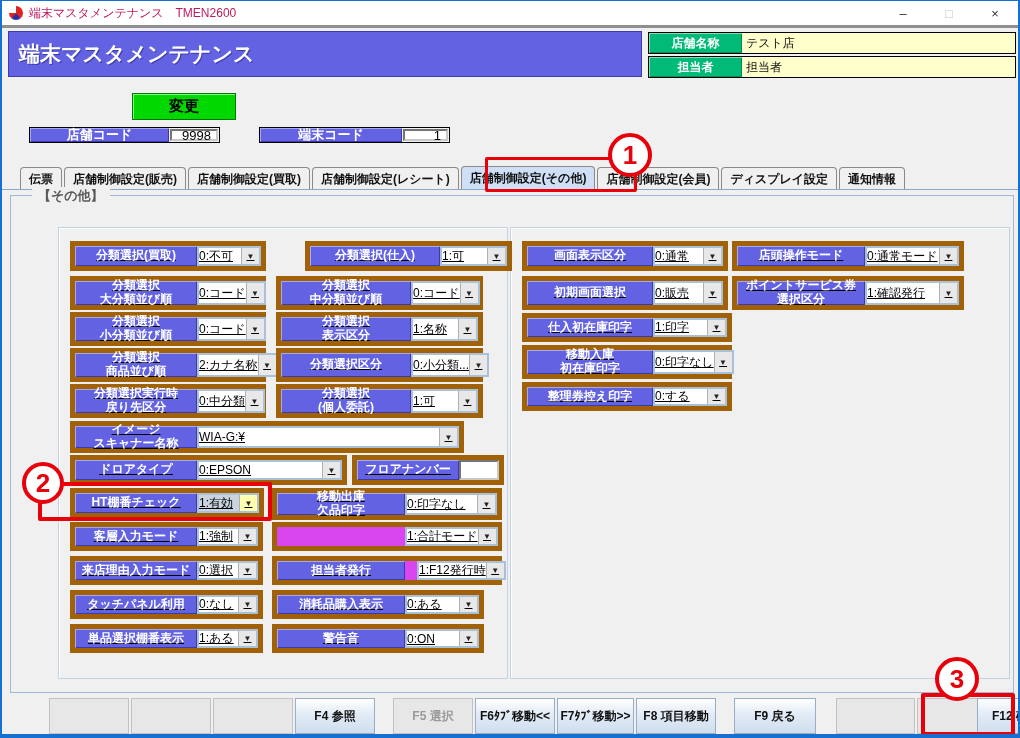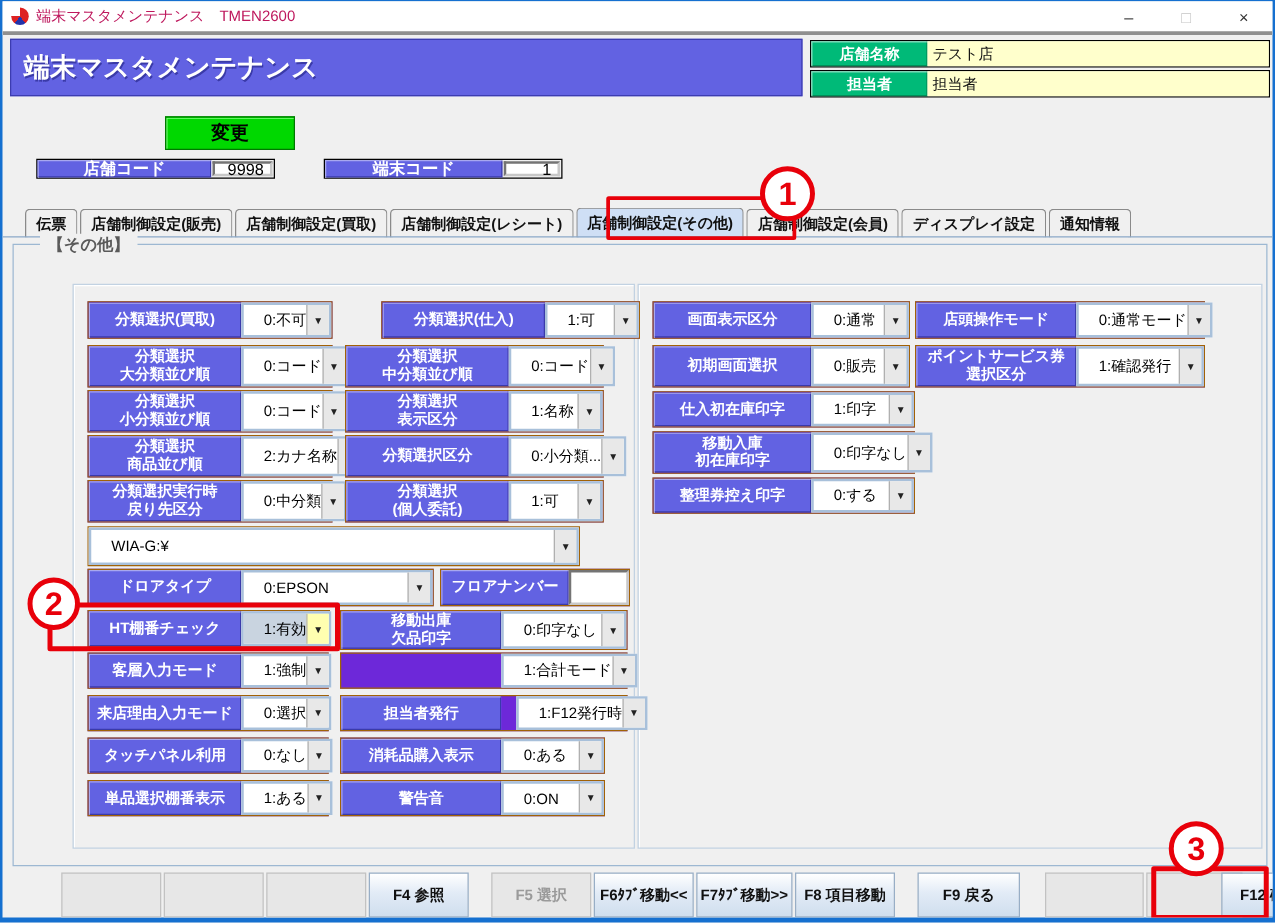--- a/index.html
+++ b/index.html
@@ -48,28 +48,28 @@
     box-sizing:border-box;}
   .tab.sel{background:#cfdff5;height:24px;}
   .tabline{position:absolute;left:0;top:188px;width:1020px;height:1px;background:#8aa8c8;}
   
   .groupbox{position:absolute;left:8px;top:194px;width:1004px;height:498px;
     border:1px solid #9db8d2;box-sizing:border-box;}
   .group-title{position:absolute;left:30px;top:186px;background:#f0f0f0;padding:0 6px;
     font-size:13px;font-weight:bold;color:#5a5a5a;}
   .panel{position:absolute;border:1px solid #c2d2e2;box-shadow:inset 1px 1px 0 #fff;}
   
-  .ctl{position:absolute;display:flex;border:1px solid #a16207;box-sizing:border-box;background:#6d28d9;}
+  .ctl{position:absolute;display:flex;border:5px solid #a16207;box-sizing:border-box;background:#d946ef;text-decoration:underline;}
   .lbl{background:#6262e2;color:#fff;font-size:12px;font-weight:bold;text-align:center;
     display:flex;align-items:center;justify-content:center;white-space:pre-line;
     line-height:1.15;flex-shrink:0;
     box-shadow:inset 1px 1px 0 rgba(255,255,255,.45),inset -1px -1px 0 rgba(0,0,90,.4);}
   .dd{flex:1;display:flex;background:#fff;border:2px solid #a8c0da;box-sizing:border-box;}
   .dd-val{flex:1;font-size:12px;color:#000;display:flex;align-items:center;
-    padding-left:16px;overflow:hidden;white-space:nowrap;}
+    padding-left:0;overflow:hidden;white-space:nowrap;}
   .dd-btn{width:17px;background:#e8e8e8;border-left:1px solid #b0b0b0;display:flex;
     align-items:center;justify-content:center;font-size:8px;color:#222;flex-shrink:0;}
   .dd.focused .dd-val{background:#c9d4e0;}
   .dd.focused .dd-btn{background:#ffffb0;}
   .txt-inp{flex:1;background:#fff;border:2px inset #c8c8c8;box-sizing:border-box;
     font-size:12px;display:flex;align-items:center;padding-left:3px;}
   
   .fk{position:absolute;top:697px;height:36px;border:1px solid #98aec6;
     background:linear-gradient(#ffffff,#e2ebf6 45%,#cfdeee);font-size:12px;font-weight:bold;
     color:#111;display:flex;align-items:center;justify-content:center;box-sizing:border-box;margin-left:45px;}
@@ -206,20 +206,22 @@
   </div>
   <div class="ctl" style="left:274px;top:383px;width:207px;height:34px;">
     <div class="lbl" style="width:130px;">分類選択
 (個人委託)</div>
     <div class="dd">
         <span class="dd-val">1:可</span>
         <span class="dd-btn">▼</span>
       </div>
   </div>
   <div class="ctl" style="left:68px;top:420px;width:394px;height:32px;">
+    <div class="lbl" style="width:122px;">イメージ
+スキャナー名称</div>
     <div class="dd">
         <span class="dd-val">WIA-G:¥</span>
         <span class="dd-btn">▼</span>
       </div>
   </div>
   <div class="ctl" style="left:68px;top:454px;width:277px;height:30px;">
     <div class="lbl" style="width:122px;">ドロアタイプ</div>
     <div class="dd">
         <span class="dd-val">0:EPSON</span>
         <span class="dd-btn">▼</span>

